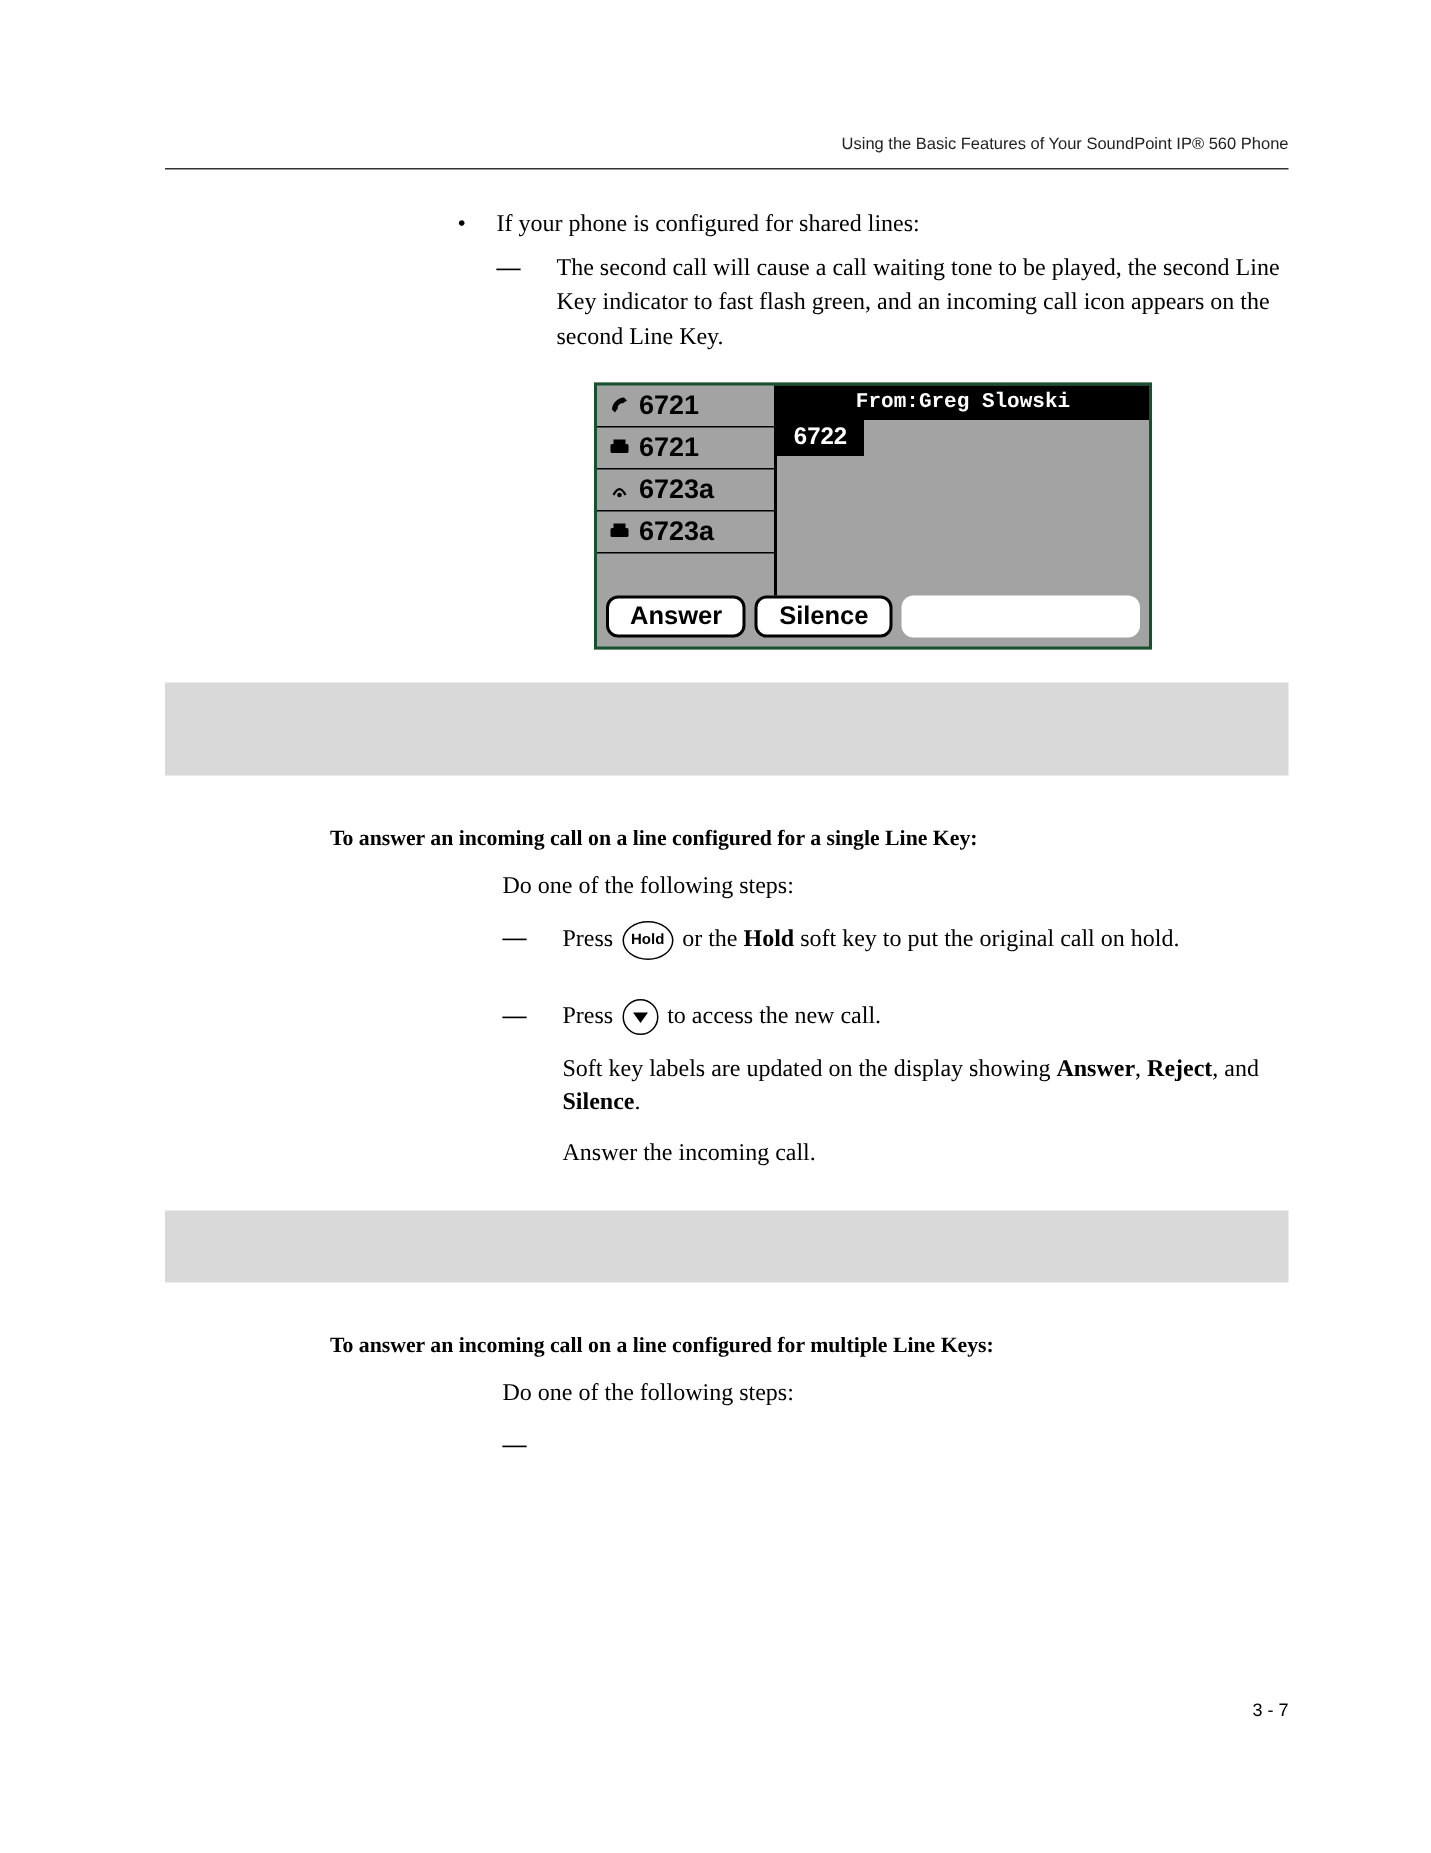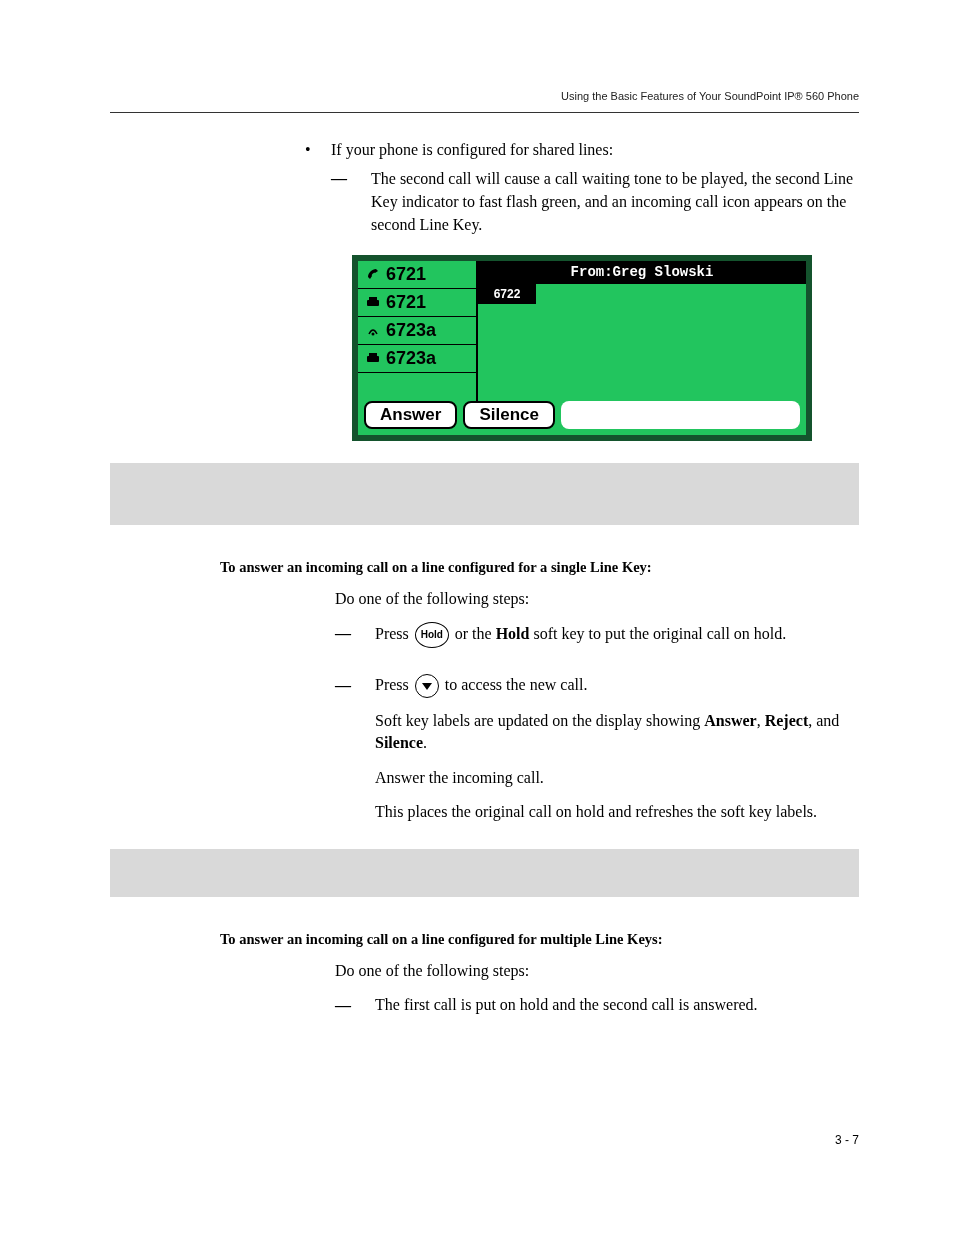--- a/index.html
+++ b/index.html
@@ -29,23 +29,23 @@
   }
   .content { margin-left: 195px; }
   .bullet-row { display: flex; margin-bottom: 8px; }
   .bullet { width: 26px; flex: 0 0 26px; }
   .dash-row { display: flex; margin-bottom: 10px; line-height: 1.45; }
   .dash-col { width: 40px; flex: 0 0 40px; font-weight: bold; }
   .dash-body { flex: 1; }
   .figure-wrap { text-align: center; margin: 18px 0 22px 0; }
   .phone-lcd {
     display: inline-block;
-    width: 460px;
-    border: 6px solid #14532d;
-    background: #22c55e;
+    width: 372px;
+    border: 2px solid #14532d;
+    background: #a3a3a3;
     font-family: Arial, Helvetica, sans-serif;
     font-weight: bold;
     color: #000;
   }
   .lcd-top { display: flex; }
   .lcd-left {
     width: 120px;
     border-right: 2px solid #000;
   }
   .lcd-left .cell {
@@ -63,21 +63,21 @@
     color: #fff;
     padding: 3px 6px;
     font-size: 14px;
     border-bottom: 1px solid #000;
     font-family: Liberation Mono, monospace;
   }
   .lcd-num {
     background: #000;
     color: #fff;
     padding: 3px 6px;
-    font-size: 12px;
+    font-size: 16px;
     width: 58px;
   }
   .lcd-date {
     margin-top: auto;
     text-align: center;
     font-size: 18px;
     padding: 6px 0 8px 0;
   }
   .lcd-softkeys {
     display: flex;
@@ -256,33 +256,31 @@
       <div class="dash-body step-body">
         <p>
           <span>Press  </span>
           <span class="down-arrow-badge"></span>
           <span> to access the new call.</span>
         </p>
         <p>
           <span>Soft key labels are updated on the display showing </span><b>Answer</b><span>, </span><b>Reject</b><span>, and </span><b>Silence</b><span>.</span>
         </p>
         <p>Answer the incoming call.</p>
-        <p>This places the original call on hold and refreshes the soft key labels.</p>
       </div>
     </div>
   </div>
 
   <div class="gray-block second"></div>
 
   <div class="task-heading">To answer an incoming call on a line configured for multiple Line Keys:</div>
   <div class="intro">Do one of the following steps:</div>
 
   <div class="step-block">
     <div class="dash-row">
       <div class="dash-col">—</div>
       <div class="dash-body step-body">
-        <p>The first call is put on hold and the second call is answered.</p>
       </div>
     </div>
   </div>
 </div>
 
 <div class="page-number">3 - 7</div>
 
 </body></html>

